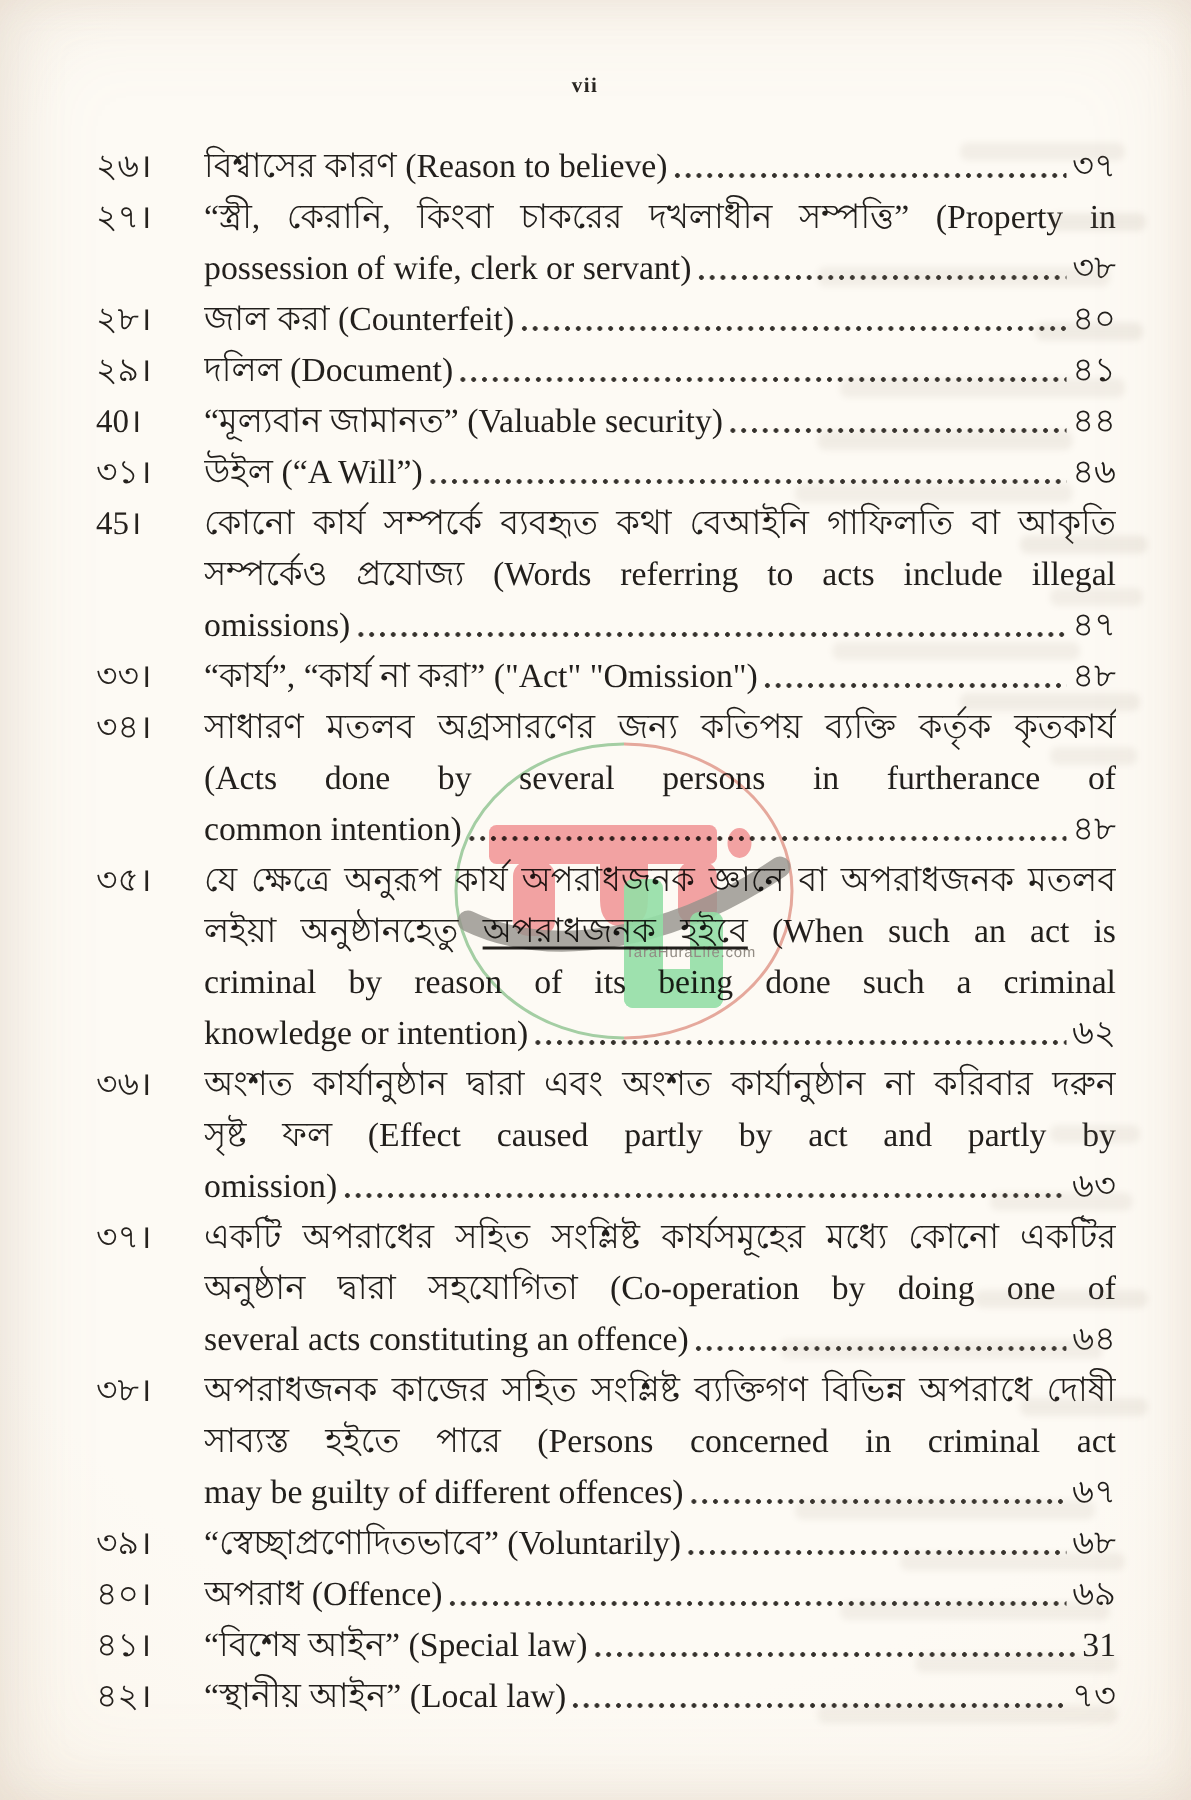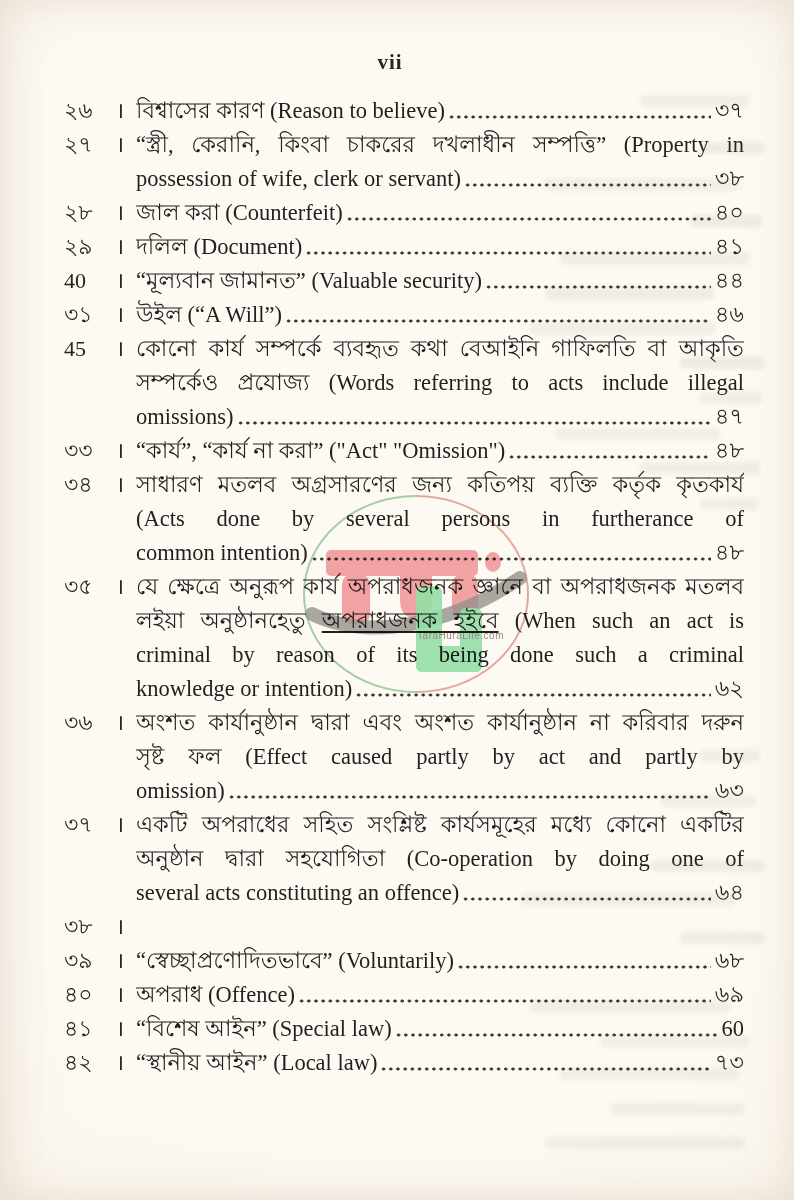--- a/index.html
+++ b/index.html
@@ -9,26 +9,26 @@
       radial-gradient(130% 105% at 52% 42%, #fdfaf4 50%, #faf4ea 78%, #f5ece0 100%);
     color:#221f1c;
     font-family:"Liberation Serif","DejaVu Sans",serif;
   }
   .page::after{
     content:"";position:absolute;inset:0;pointer-events:none;
     box-shadow:inset 0 0 70px rgba(186,156,126,.14), inset 14px 0 34px rgba(180,160,140,.10), inset -8px 0 24px rgba(205,175,150,.10);
   }
   .folio{
     position:absolute;top:50px;left:0;width:780px;text-align:center;
-    font-size:21px;font-weight:700;letter-spacing:1px;color:#2a2723;
+    font-size:14px;font-weight:700;letter-spacing:1px;color:#2a2723;
   }
   .toc{position:absolute;top:94px;left:64px;width:680px;}
   .entry{display:flex;font-size:22.5px;line-height:34px;}
   .num{
-    flex:none;width:60px;display:flex;justify-content:space-between;
+    flex:none;width:60px;display:flex;
     margin-right:12px;font-size:22px;color:#26221e;
   }
   .body{flex:1;min-width:0;}
   .jline{
     text-align:justify;text-align-last:justify;
     max-height:34px;overflow:hidden;
   }
   .lastline{display:flex;align-items:flex-end;justify-content:space-between;}
   .ltext{flex:none;max-width:100%;overflow:hidden;white-space:nowrap;}
   .dots{
@@ -241,20 +241,29 @@
         <span class="pageno">৬৪</span>
       </div>
     </div>
   </div>
 
   <div class="entry">
     <div class="num">
       <span class="n">৩৮</span>
       <span class="sep">।</span>
     </div>
+    <div class="body">
+      <div class="jline">অপরাধজনক কাজের সহিত সংশ্লিষ্ট ব্যক্তিগণ বিভিন্ন অপরাধে দোষী</div>
+          <div class="jline">সাব্যস্ত হইতে পারে (Persons concerned in criminal act</div>
+          <div class="lastline">
+        <span class="ltext">may be guilty of different offences)</span>
+        <span class="dots"></span>
+        <span class="pageno">৬৭</span>
+      </div>
+    </div>
   </div>
 
   <div class="entry">
     <div class="num">
       <span class="n">৩৯</span>
       <span class="sep">।</span>
     </div>
     <div class="body">
       <div class="lastline">
         <span class="ltext">“স্বেচ্ছাপ্রণোদিতভাবে” (Voluntarily)</span>
@@ -280,21 +289,21 @@
 
   <div class="entry">
     <div class="num">
       <span class="n">৪১</span>
       <span class="sep">।</span>
     </div>
     <div class="body">
       <div class="lastline">
         <span class="ltext">“বিশেষ আইন” (Special law)</span>
         <span class="dots"></span>
-        <span class="pageno">60</span>
+        <span class="pageno">31</span>
       </div>
     </div>
   </div>
 
   <div class="entry">
     <div class="num">
       <span class="n">৪২</span>
       <span class="sep">।</span>
     </div>
     <div class="body">

